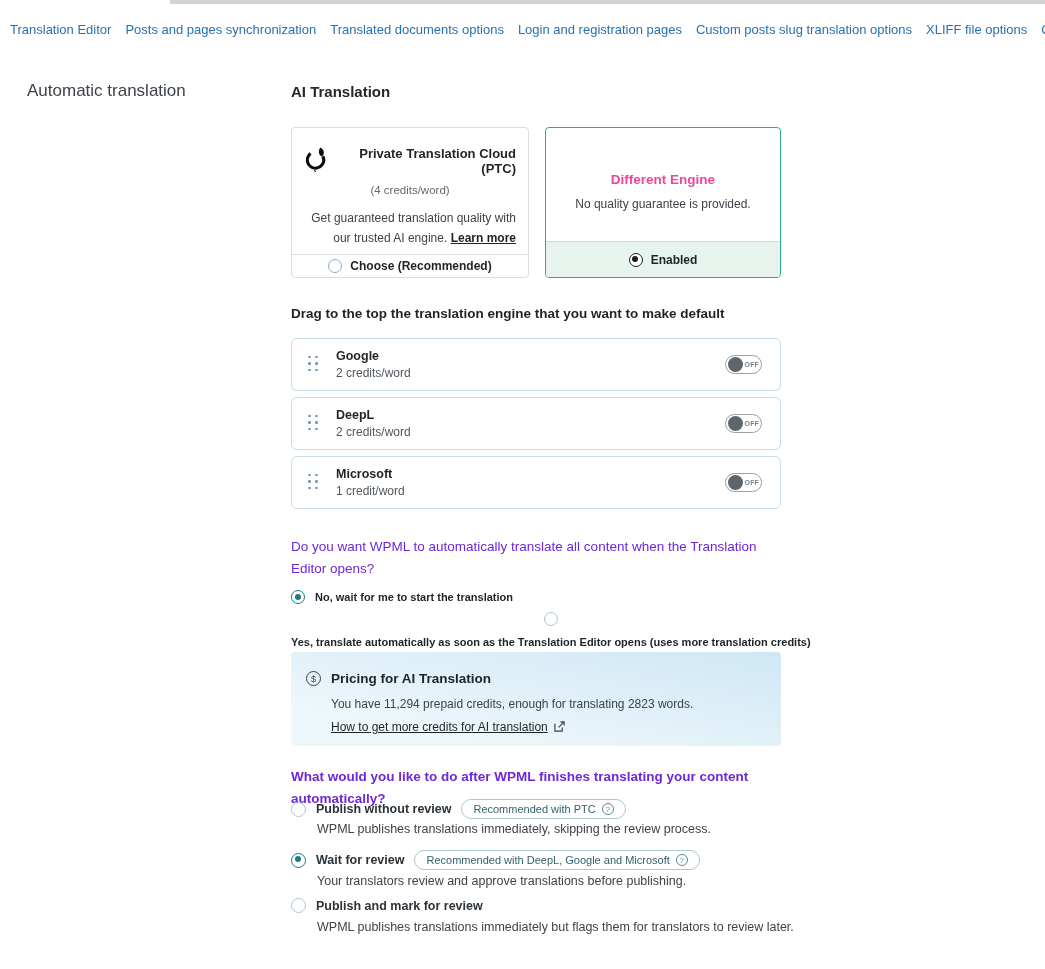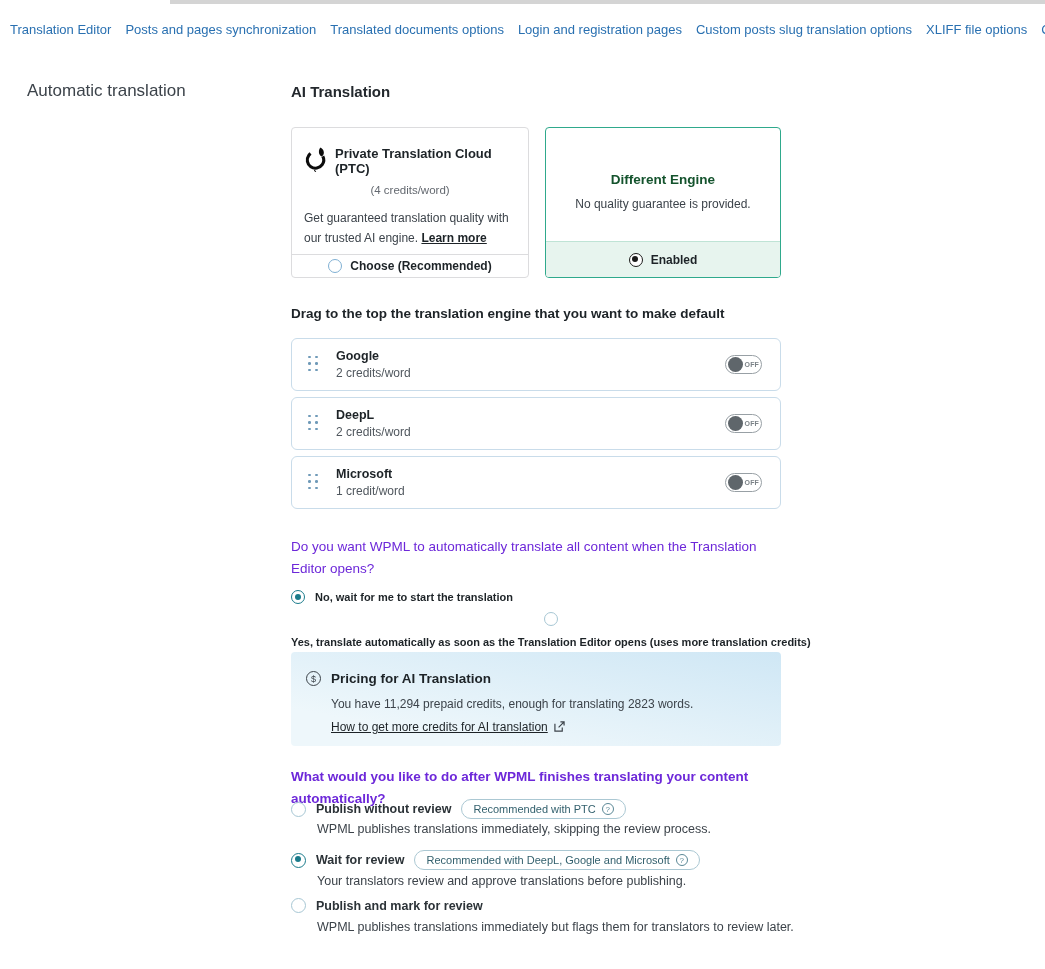--- a/index.html
+++ b/index.html
@@ -15,29 +15,29 @@
   .nav-link { font-size:13px; color:#2970b1; cursor:pointer; text-decoration:none; }
 
   .side-label { position:absolute; left:27px; top:81px; font-size:17px; color:#3c434a; }
 
   .main-title { position:absolute; left:291px; top:83px; font-size:15px; font-weight:bold; color:#23282d; }
 
   
   .card { position:absolute; top:127px; height:151px; border-radius:4px; background:#fff; display:flex; flex-direction:column; }
   .card-ptc { left:291px; width:238px; border:1px solid #dcdcde; }
   .card-diff { left:545px; width:236px; border:1px solid #2fa98c; overflow:hidden; }
-  .card-body { flex:1; display:flex; flex-direction:column; align-items:center; text-align:left; padding:18px 12px 6px; }
+  .card-body { flex:1; display:flex; flex-direction:column; align-items:center; text-align:right; padding:18px 12px 6px; }
   .card-foot { border-top:1px solid #dcdcde; height:36px; display:flex; align-items:center; justify-content:center; gap:8px; }
   .card-foot-mint { border-top:1px solid #bfe3d5; background:#e7f4ee; }
   .ptc-title-row { display:flex; align-items:center; gap:7px; }
   .ptc-title { font-size:13px; font-weight:bold; color:#1d2327; }
   .ptc-credits { margin-top:8px; font-size:11.5px; color:#646970; }
   .ptc-desc { margin-top:12px; font-size:12px; line-height:20px; color:#3c434a; max-width:215px; }
   .learn-more { font-weight:bold; color:#1d2327; text-decoration:underline; cursor:pointer; }
-  .diff-title { margin-top:26px; font-size:13.5px; font-weight:bold; color:#14532d; }
+  .diff-title { margin-top:26px; font-size:13.5px; font-weight:bold; color:#ec4899; }
   .diff-sub { margin-top:10px; font-size:12px; color:#3c434a; }
 
   
   .radio { width:14px; height:14px; border-radius:50%; border:1.5px solid #a7c7d4; background:#fff; position:relative; flex:none; cursor:pointer; }
   .radio.sel { border-color:#1a7b8b; }
   .radio.sel::after { content:""; position:absolute; left:2.5px; top:2.5px; width:6px; height:6px; border-radius:50%; background:#1a7b8b; }
   .radio.sel-dark { border-color:#1b1b1b; }
   .radio.sel-dark::after { content:""; position:absolute; left:2.5px; top:2.5px; width:6px; height:6px; border-radius:50%; background:#1b1b1b; }
   .radio-blue { border-color:#7fb0d3; }
   .foot-label { font-size:12px; font-weight:bold; color:#1d2327; }

